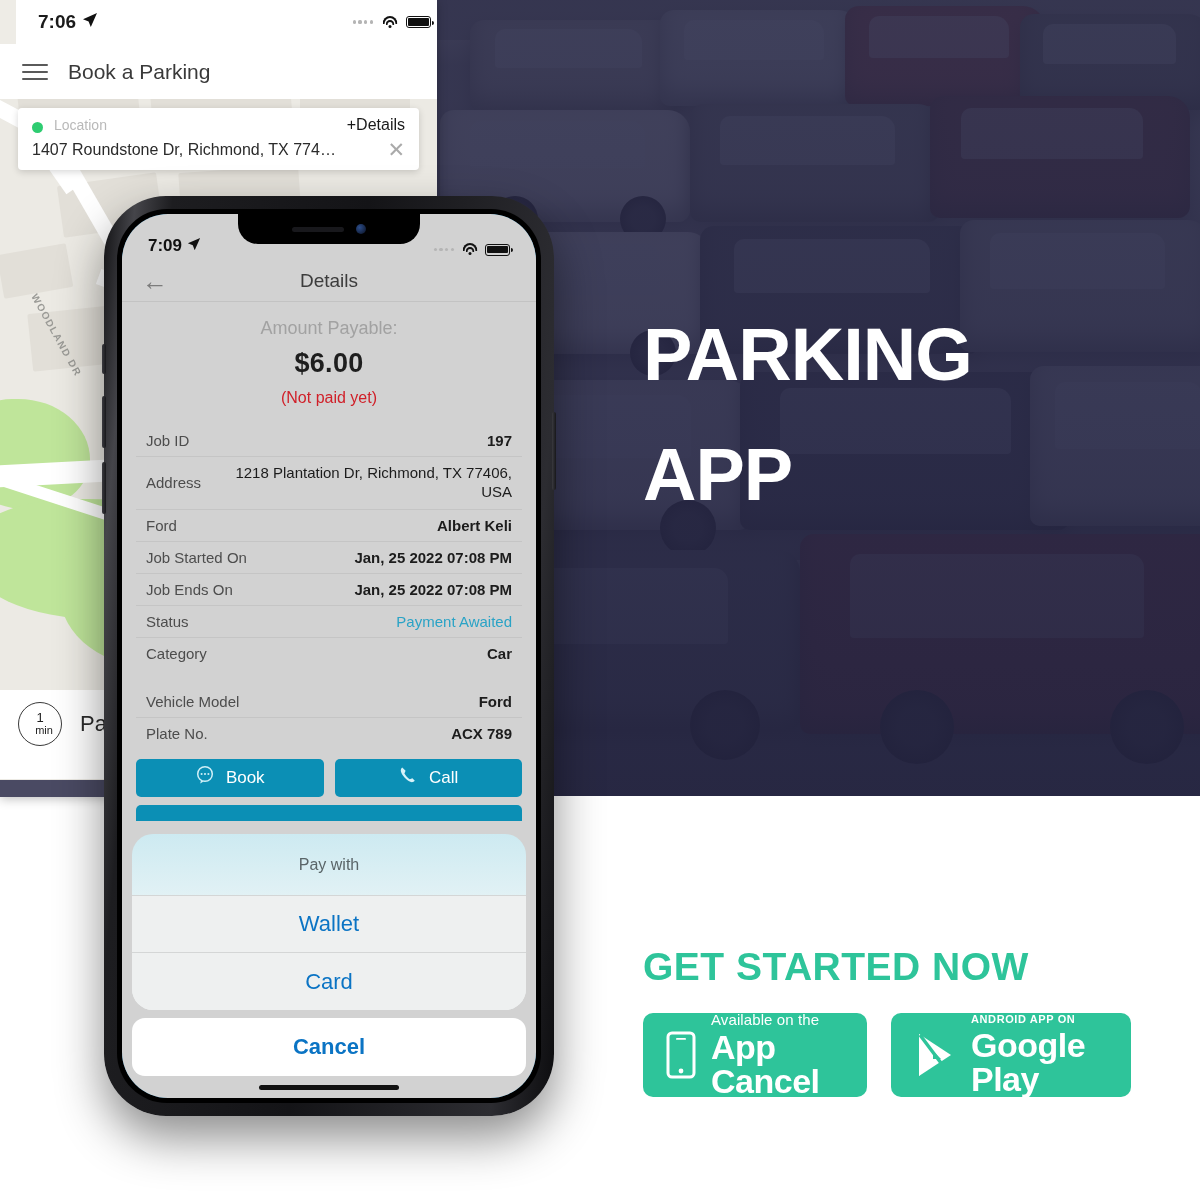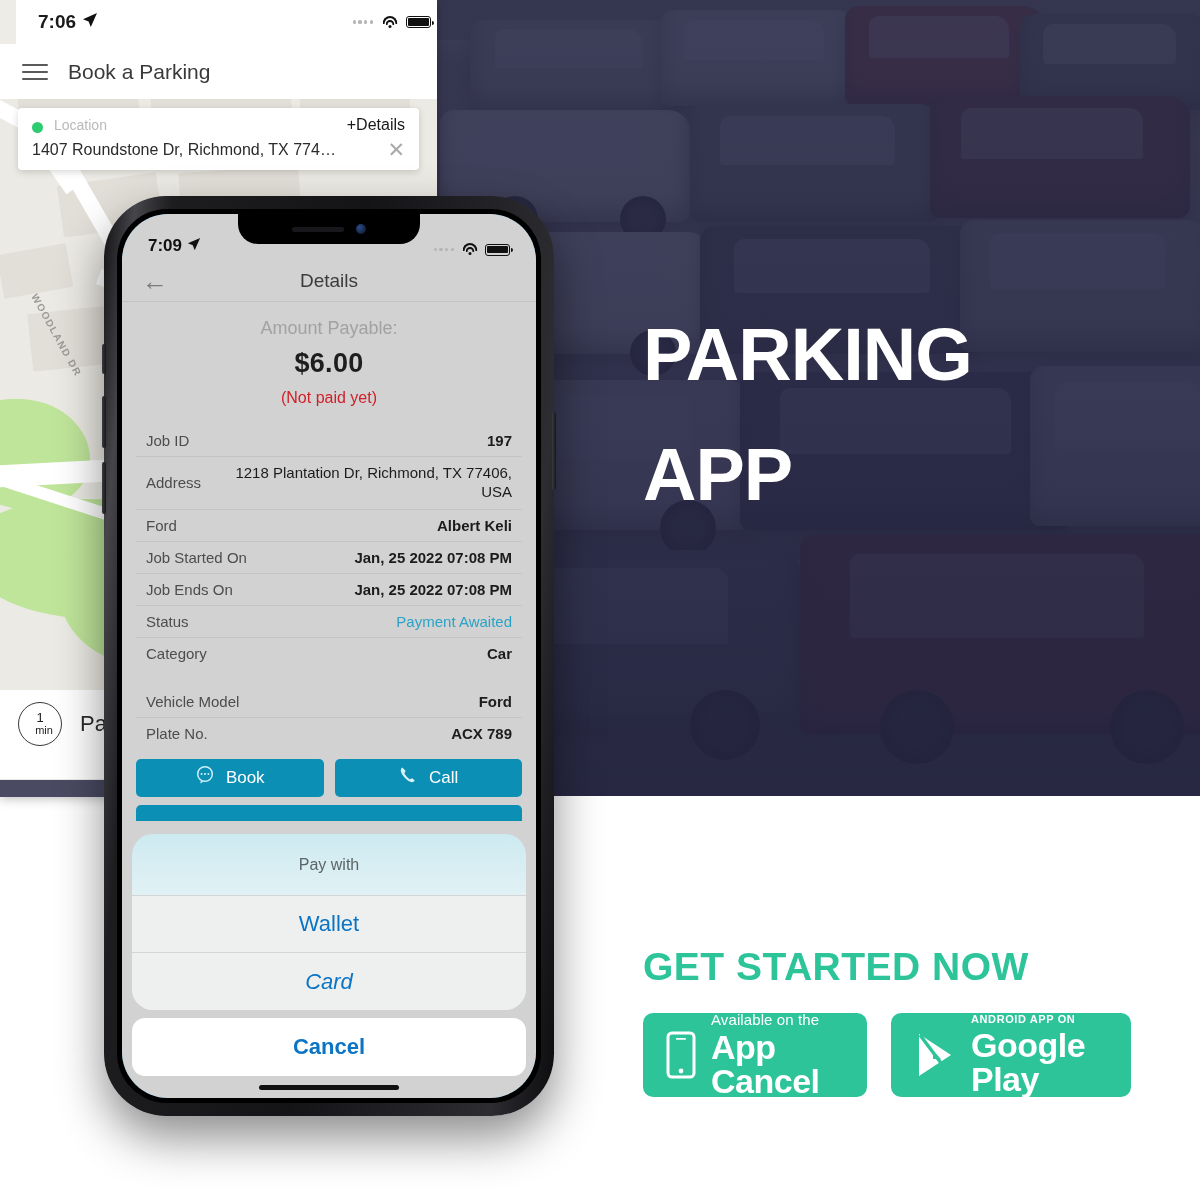--- a/index.html
+++ b/index.html
@@ -149,21 +149,21 @@
   #pay-bar{ margin:8px 14px 0; height:16px; background:#0b8fb5; border-radius:5px 5px 0 0; flex:0 0 auto;}
   
   #action-sheet{ position:absolute; left:10px; right:10px; bottom:22px; z-index:7;}
   #sheet-group{ border-radius:21px; overflow:hidden;
     background:linear-gradient(180deg,#cdeaf1 0%,#e9f4f6 48%,#eef0f0 49%,#eef0f0 100%);}
   #sheet-header{ height:62px; display:flex; align-items:center; justify-content:center;
     font-size:16px; color:#5a6568; border-bottom:1px solid #d4d6d6;}
   .sheet-opt{ height:57px; display:flex; align-items:center; justify-content:center;
     font-size:22px; color:#0b74c4; cursor:pointer; border-bottom:1px solid #d4d6d6;
     background:#eef0f0;}
-  .sheet-opt:last-child{ border-bottom:none;font-style:italic; }
+  .sheet-opt:last-child{ border-bottom:none; }
   #sheet-cancel{ margin-top:8px; height:58px; background:#ffffff; border-radius:13px;
     display:flex; align-items:center; justify-content:center; font-size:22px;
     font-weight:700; color:#0b74c4; cursor:pointer;}
   #home-indicator{ position:absolute; left:50%; transform:translateX(-50%); bottom:8px;
     width:140px; height:5px; background:#111; border-radius:3px; z-index:8;}
 
   
   .wifi-g{ display:inline-block; width:17px; height:13px; position:relative;}
   .wifi-g i{ position:absolute; left:50%; transform:translateX(-50%);
     border:2px solid #111; border-bottom:none; border-radius:50% 50% 0 0 / 100% 100% 0 0; }

